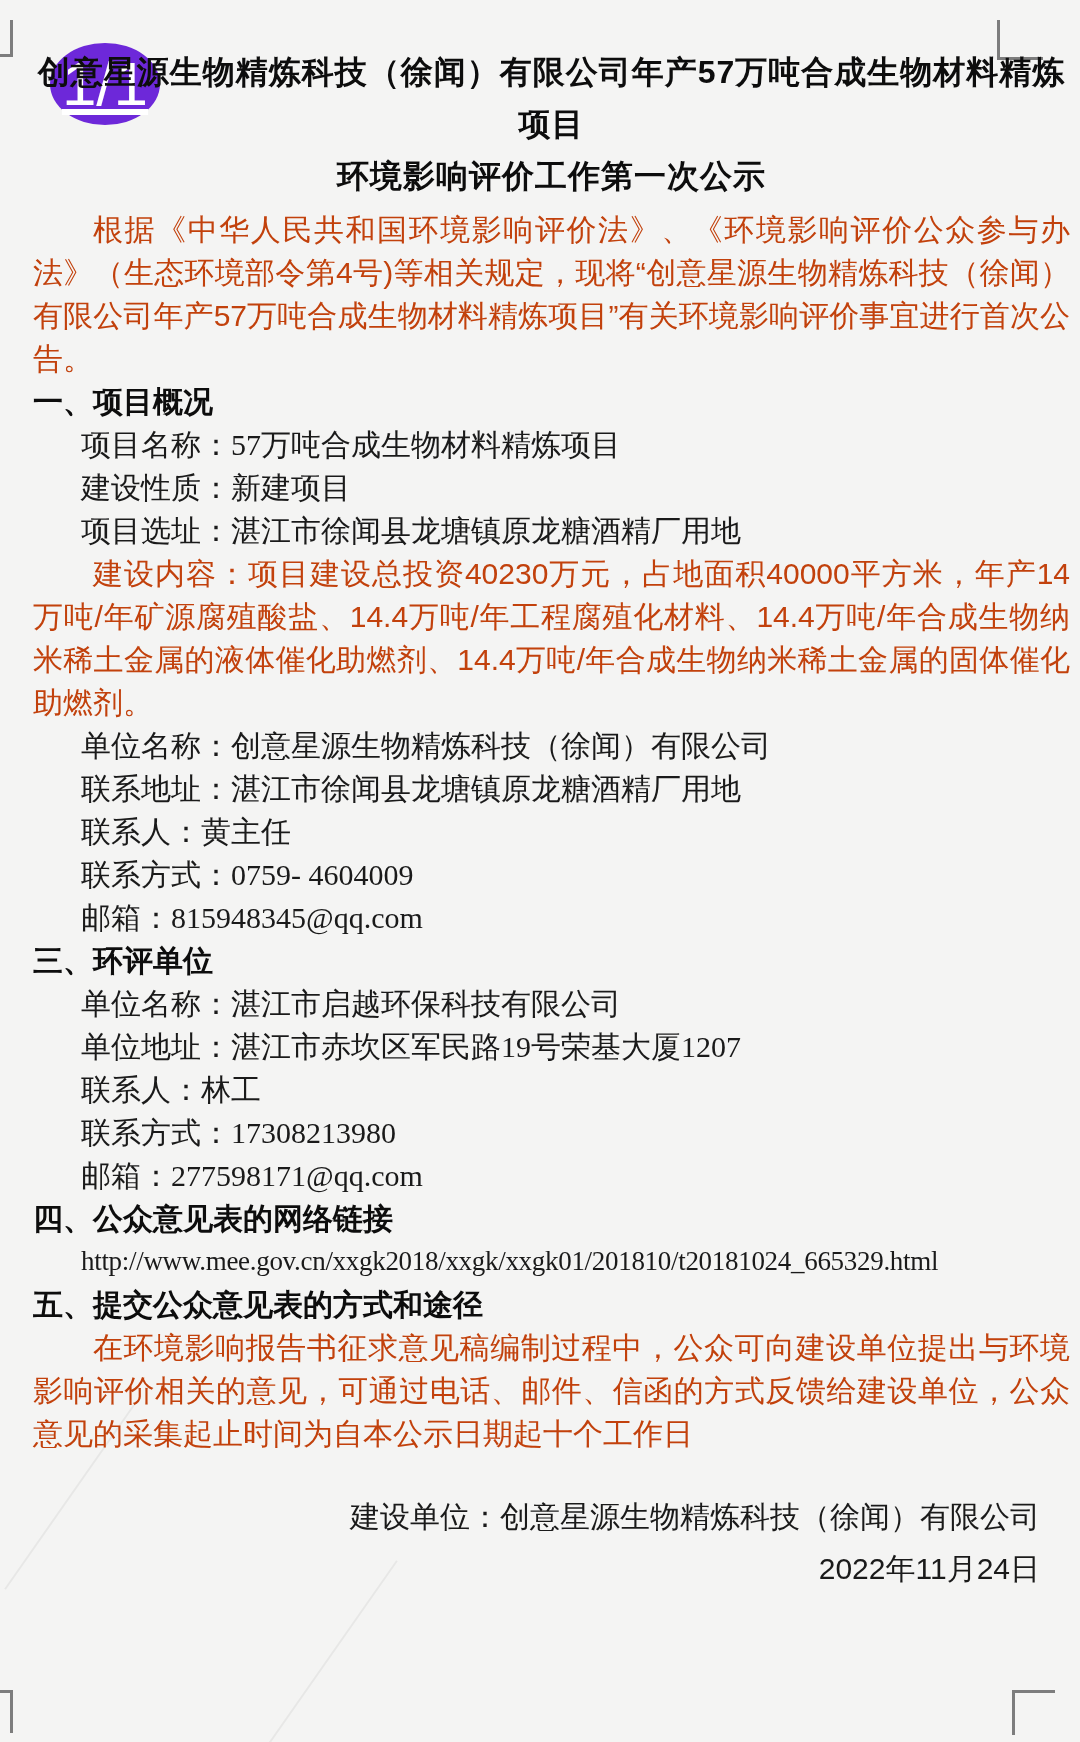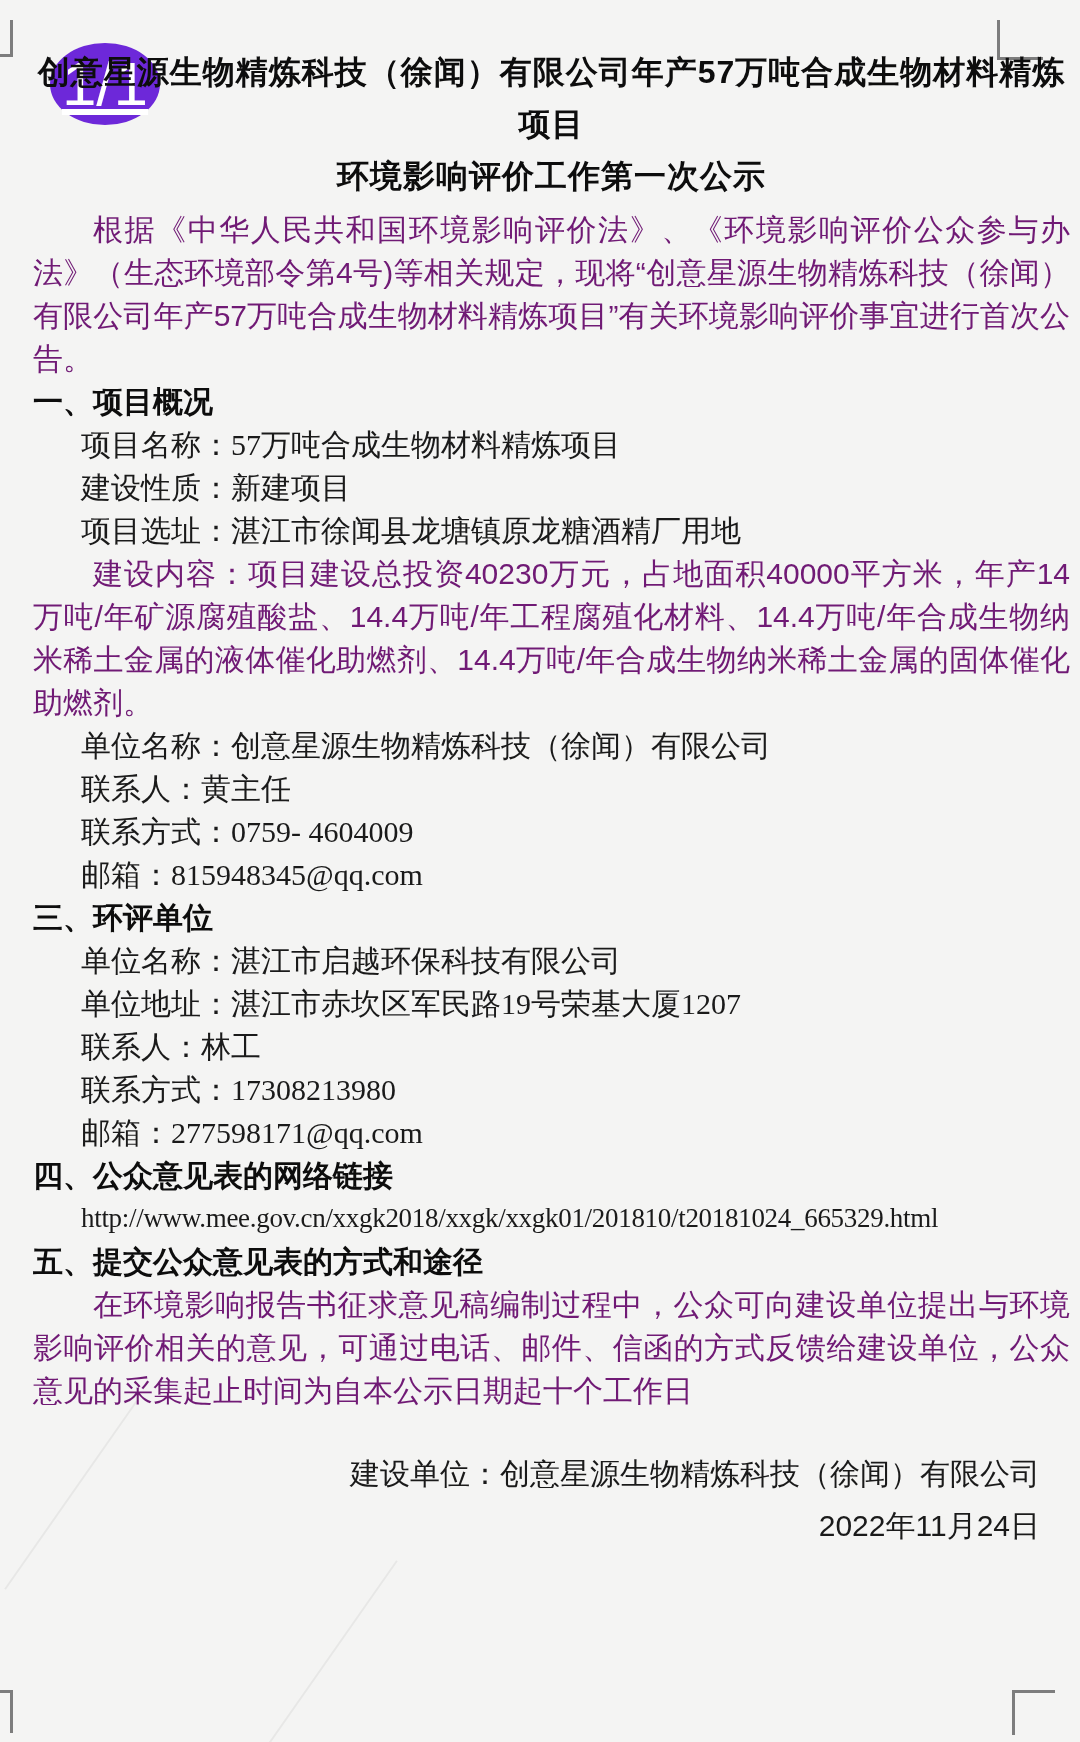--- a/index.html
+++ b/index.html
@@ -52,21 +52,21 @@
     text-align: center;
     color: #0d0d0d;
     letter-spacing: 1px;
   }
   .title-wrap { margin-bottom: 6px; }
   .para {
     margin: 0;
     font-size: 30px;
     line-height: 43px;
     text-align: justify;
-    color: #701a75;
+    color: #c2410c;
   }
   .indent { text-indent: 2em; }
   .heading {
     margin: 0;
     font-size: 30px;
     font-weight: 700;
     line-height: 43px;
     color: #0d0d0d;
   }
   .item {
@@ -124,20 +124,21 @@
 
     <p class="para indent">根据《中华人民共和国环境影响评价法》、《环境影响评价公众参与办法》（生态环境部令第4号)等相关规定，现将“创意星源生物精炼科技（徐闻）有限公司年产57万吨合成生物材料精炼项目”有关环境影响评价事宜进行首次公告。</p>
 
     <h2 class="heading">一、项目概况</h2>
     <p class="item">项目名称：57万吨合成生物材料精炼项目</p>
     <p class="item">建设性质：新建项目</p>
     <p class="item">项目选址：湛江市徐闻县龙塘镇原龙糖酒精厂用地</p>
     <p class="para indent">建设内容：项目建设总投资40230万元，占地面积40000平方米，年产14万吨/年矿源腐殖酸盐、14.4万吨/年工程腐殖化材料、14.4万吨/年合成生物纳米稀土金属的液体催化助燃剂、14.4万吨/年合成生物纳米稀土金属的固体催化助燃剂。</p>
 
     <p class="item">单位名称：创意星源生物精炼科技（徐闻）有限公司</p>
+    <p class="item">联系地址：湛江市徐闻县龙塘镇原龙糖酒精厂用地</p>
     <p class="item">联系人：黄主任</p>
     <p class="item">联系方式：0759- 4604009</p>
     <p class="item">邮箱：815948345@qq.com</p>
 
     <h2 class="heading">三、环评单位</h2>
     <p class="item">单位名称：湛江市启越环保科技有限公司</p>
     <p class="item">单位地址：湛江市赤坎区军民路19号荣基大厦1207</p>
     <p class="item">联系人：林工</p>
     <p class="item">联系方式：17308213980</p>
     <p class="item">邮箱：277598171@qq.com</p>

